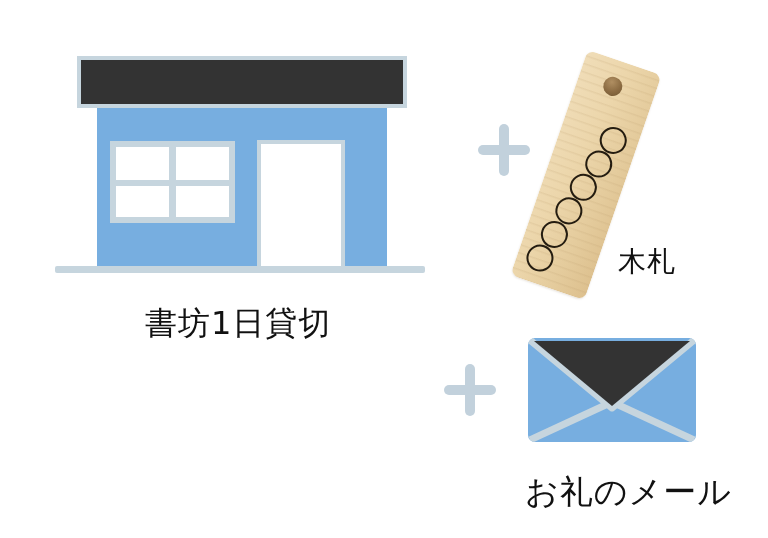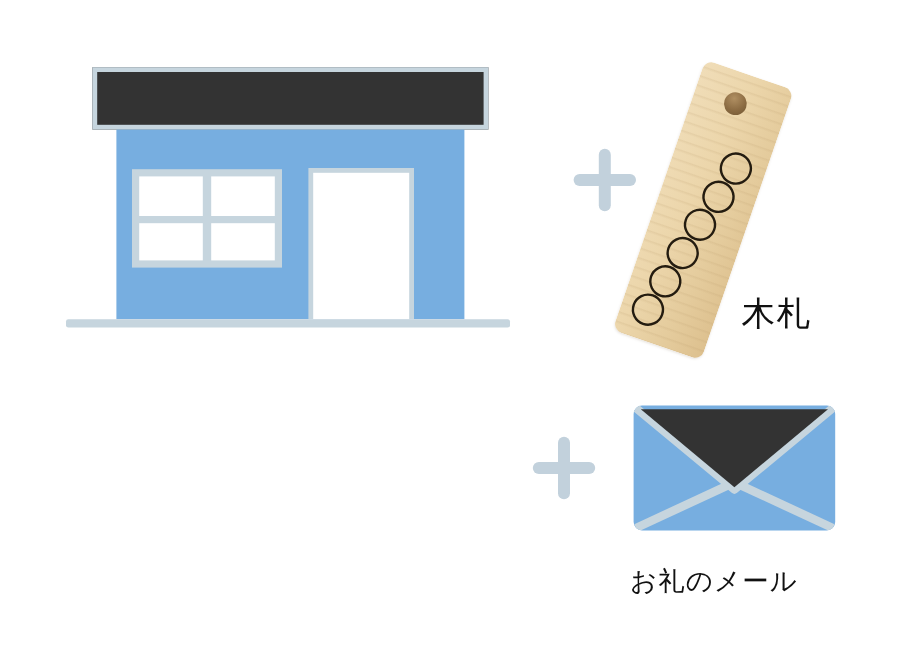--- a/index.html
+++ b/index.html
@@ -157,21 +157,21 @@
   
   .caption {
     position: absolute;
     color: #111111;
     white-space: nowrap;
     font-family: "DejaVu Sans", "Liberation Sans", sans-serif;
     letter-spacing: 1px;
   }
   #caption-store { left: 145px; top: 302px; font-size: 32px; }
   #caption-tag   { left: 618px; top: 243px; font-size: 28px; }
-  #caption-mail  { left: 525px; top: 470px; font-size: 22px; }
+  #caption-mail  { left: 525px; top: 470px; font-size: 33px; }
 </style>
 </head>
 <body>
 
 <div class="stage">
 
   <div class="abs" id="store-group">
     <div class="store-sign"></div>
     <div class="store-body"></div>
 
@@ -182,20 +182,21 @@
       <div class="pane br"></div>
     </div>
 
     <div class="store-door">
       <div class="store-door-inner"></div>
     </div>
 
     <div class="store-ground"></div>
   </div>
 
+  <div class="caption" id="caption-store">書坊1日貸切</div>
 
   <div class="plus" id="plus-tag">
     <div class="bar h"></div>
     <div class="bar v"></div>
   </div>
 
   <div class="abs" id="tag-group">
     <div class="tag-rot">
       <div class="tag-board">
         <div class="tag-hole"></div>

